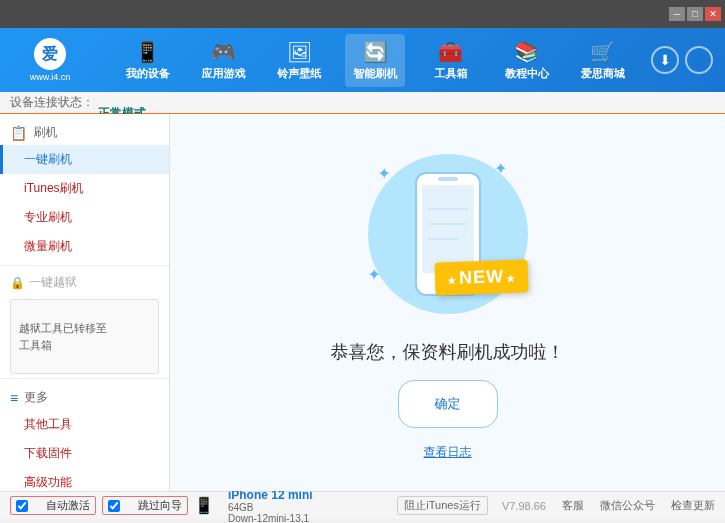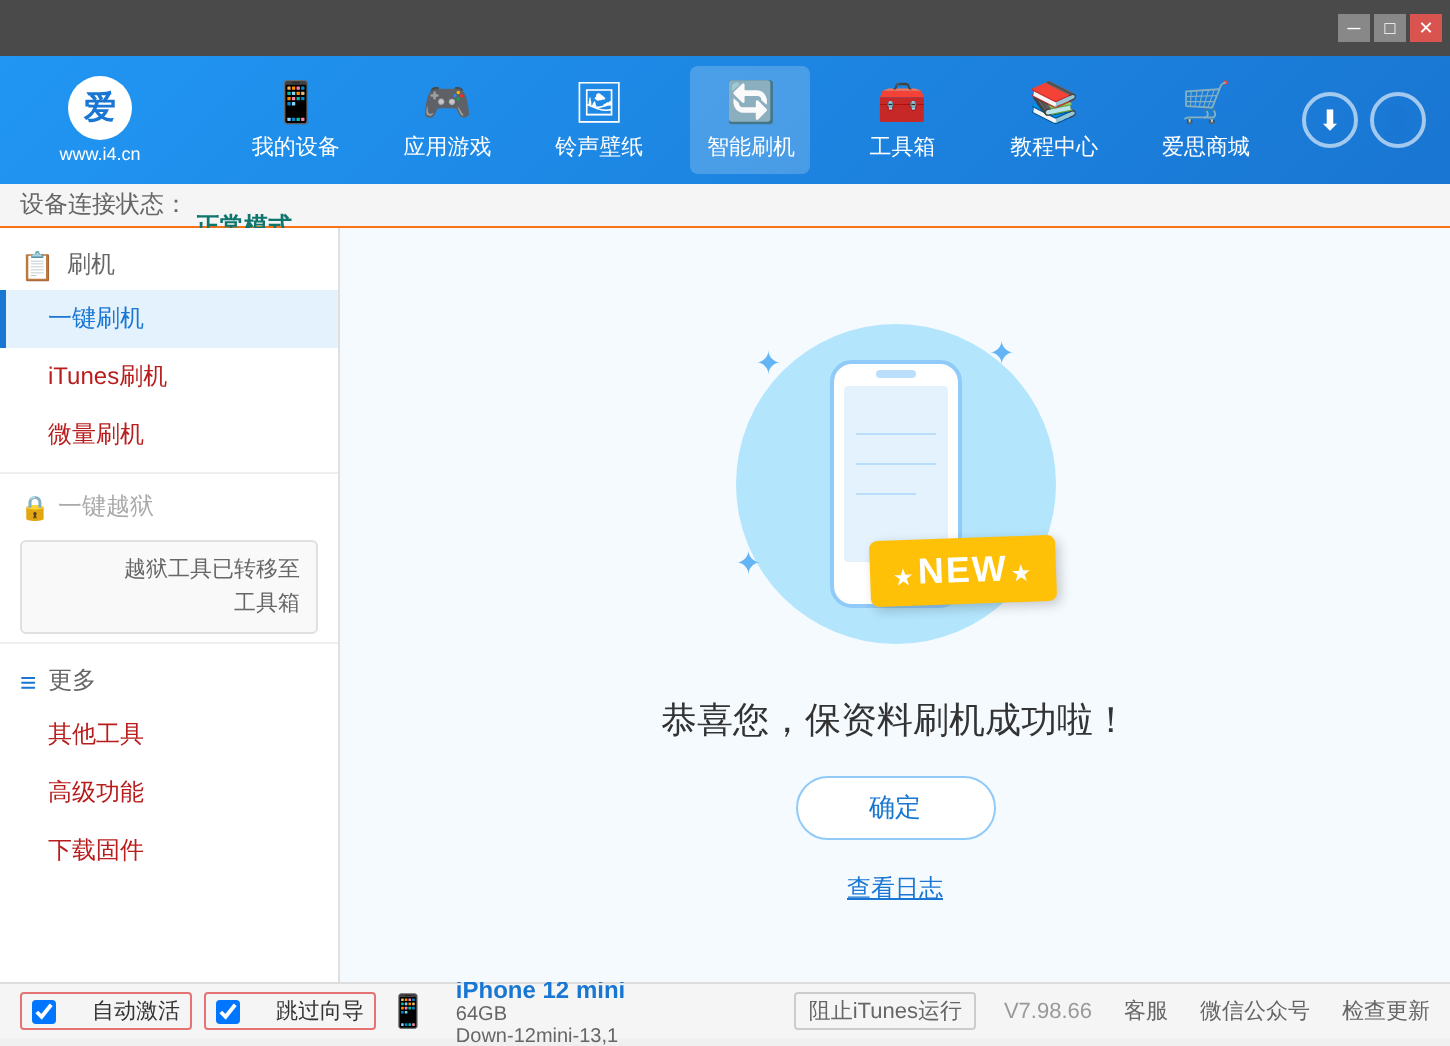--- a/index.html
+++ b/index.html
@@ -94,20 +94,21 @@
       border-radius: 4px;
       min-width: 60px;
     }
     .nav-item.active { background: rgba(255,255,255,0.2); }
     .nav-icon {
       font-size: 20px;
       margin-bottom: 2px;
     }
     .nav-label {
       font-size: 11px;
+      font-weight: bold;
     }
     .nav-right {
       display: flex;
       align-items: center;
       gap: 6px;
       padding-right: 12px;
     }
     .nav-right-btn {
       width: 28px;
       height: 28px;
@@ -173,28 +174,27 @@
       border-left: 3px solid #1976d2;
       padding-left: 21px;
     }
     .sidebar-divider {
       height: 1px;
       background: #eee;
       margin: 4px 0;
     }
     .sidebar-notice {
       margin: 4px 10px;
-      padding: 6px 8px;
+      padding: 20px 8px;
       background: #f9f9f9;
       border: 1px solid #e0e0e0;
       border-radius: 3px;
       font-size: 11px;
       color: #666;
       line-height: 1.5;
-      text-align: right;
     }
     .sidebar-notice-gray {
       color: #aaa;
       display: flex;
       align-items: center;
       padding: 4px 10px;
       font-size: 12px;
     }
     .sidebar-notice-gray .lock-icon {
       margin-right: 4px;
@@ -280,21 +280,21 @@
     .sparkle-3 { bottom: 40px; left: 10px; }
 
     .success-title {
       font-size: 18px;
       color: #333;
       font-weight: normal;
     }
 
     .confirm-btn {
       width: 100px;
-      height: 32px;
+      height: 48px;
       background: #fff;
       border: 1px solid #90caf9;
       border-radius: 16px;
       color: #1976d2;
       font-size: 13px;
       cursor: pointer;
       display: flex;
       align-items: center;
       justify-content: center;
     }
@@ -439,43 +439,46 @@
       <span class="sidebar-section-icon">📋</span>
       <span>刷机</span>
     </div>
     <div class="sidebar-item active">
       <span>一键刷机</span>
     </div>
     <div class="sidebar-item">
       <span>iTunes刷机</span>
     </div>
     <div class="sidebar-item">
+      <span>专业刷机</span>
+    </div>
+    <div class="sidebar-item">
       <span>微量刷机</span>
     </div>
     <div class="sidebar-divider"></div>
     <div class="sidebar-notice-gray">
       <span class="lock-icon">🔒</span>
       <span>一键越狱</span>
     </div>
     <div class="sidebar-notice">
       <span>越狱工具已转移至<br>工具箱</span>
     </div>
     <div class="sidebar-divider"></div>
     <div class="sidebar-section-header">
       <span class="sidebar-section-icon">≡</span>
       <span>更多</span>
     </div>
     <div class="sidebar-item">
       <span>其他工具</span>
     </div>
     <div class="sidebar-item">
+      <span>下载固件</span>
+    </div>
+    <div class="sidebar-item">
       <span>高级功能</span>
-    </div>
-    <div class="sidebar-item">
-      <span>下载固件</span>
     </div>
   </div>
 
   <div class="content-area">
     <div class="success-card">
       <div class="phone-container">
         <div class="circle-bg"></div>
         <span class="sparkle sparkle-1">✦</span>
         <span class="sparkle sparkle-2">✦</span>
         <span class="sparkle sparkle-3">✦</span>

